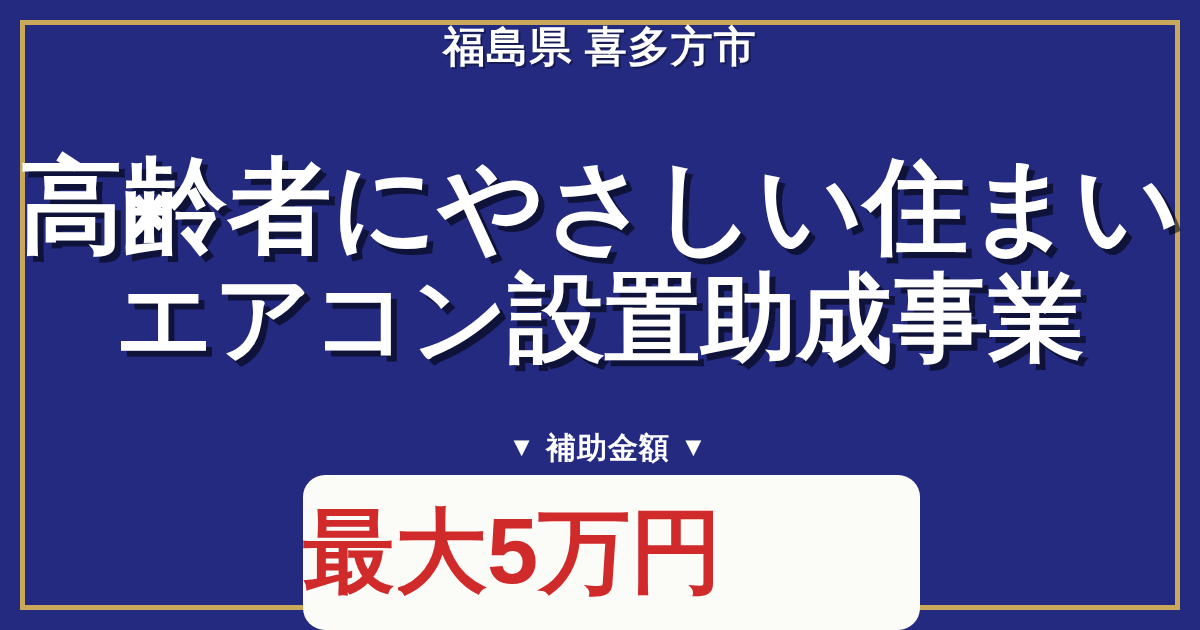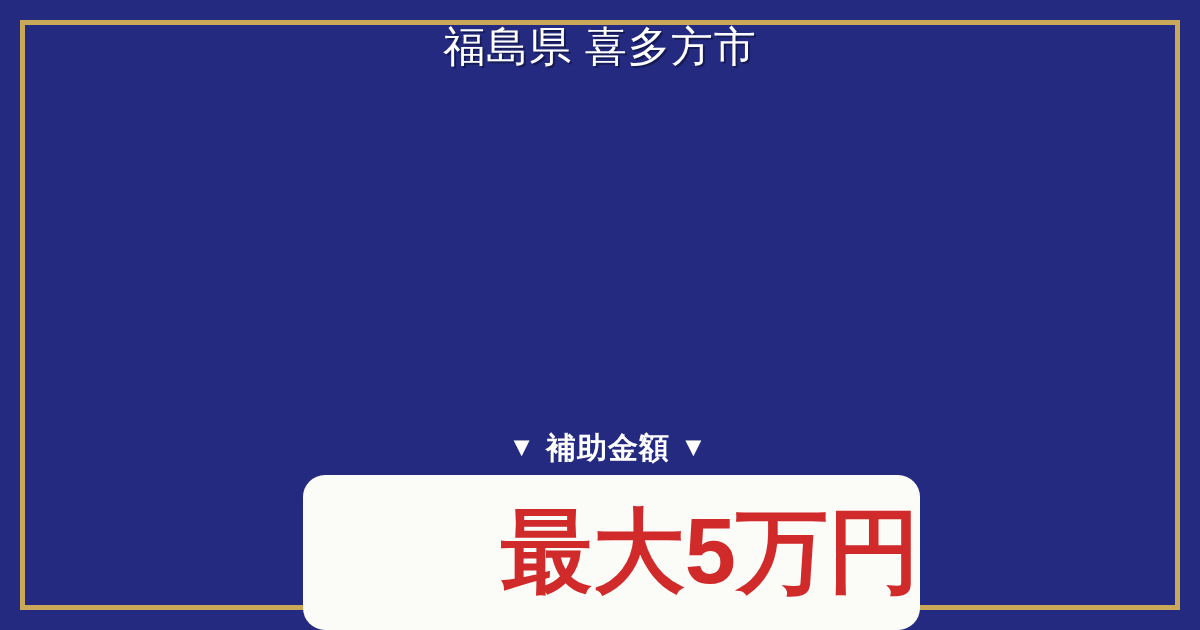--- a/index.html
+++ b/index.html
@@ -31,21 +31,21 @@
 
   
   .eyebrow {
     position: absolute;
     left: 0;
     top: 22px;
     width: 1200px;
     text-align: center;
     color: #ffffff;
     font-size: 42px;
-    font-weight: normal;
+    font-weight: bold;
     letter-spacing: 1px;
     line-height: 1.18;
     white-space: nowrap;
     text-shadow: 2px 2px 0 rgba(0,0,0,0.35);
   }
 
   
   .headline {
     position: absolute;
     left: 0;
@@ -103,21 +103,21 @@
     position: absolute;
     left: 303px;
     top: 475px;
     width: 617px;
     height: 155px;
     background: #fbfbf8;
     border-radius: 22px;
     box-sizing: border-box;
     display: flex;
     align-items: center;
-    justify-content: flex-end;
+    justify-content: flex-start;
   }
 
   .amount-text {
     color: #d02a2a;
     font-size: 92px;
     font-weight: bold;
     white-space: nowrap;
     letter-spacing: 0px;
     line-height: 1;
     margin-top: -4px;
@@ -125,20 +125,24 @@
 </style>
 </head>
 <body>
 
 <div class="banner">
 
   <div class="gold-frame"></div>
 
   <div class="eyebrow">福島県 喜多方市</div>
 
+  <div class="headline">
+    <div class="headline-line line1">高齢者にやさしい住まい</div>
+    <div class="headline-line line2">エアコン設置助成事業</div>
+  </div>
 
   <div class="subsidy-label">
     <span class="tri left">▼</span><span>補助金額</span><span class="tri right">▼</span>
   </div>
 
   <div class="amount-card">
     <span class="amount-text">最大5万円</span>
   </div>
 
 </div>

